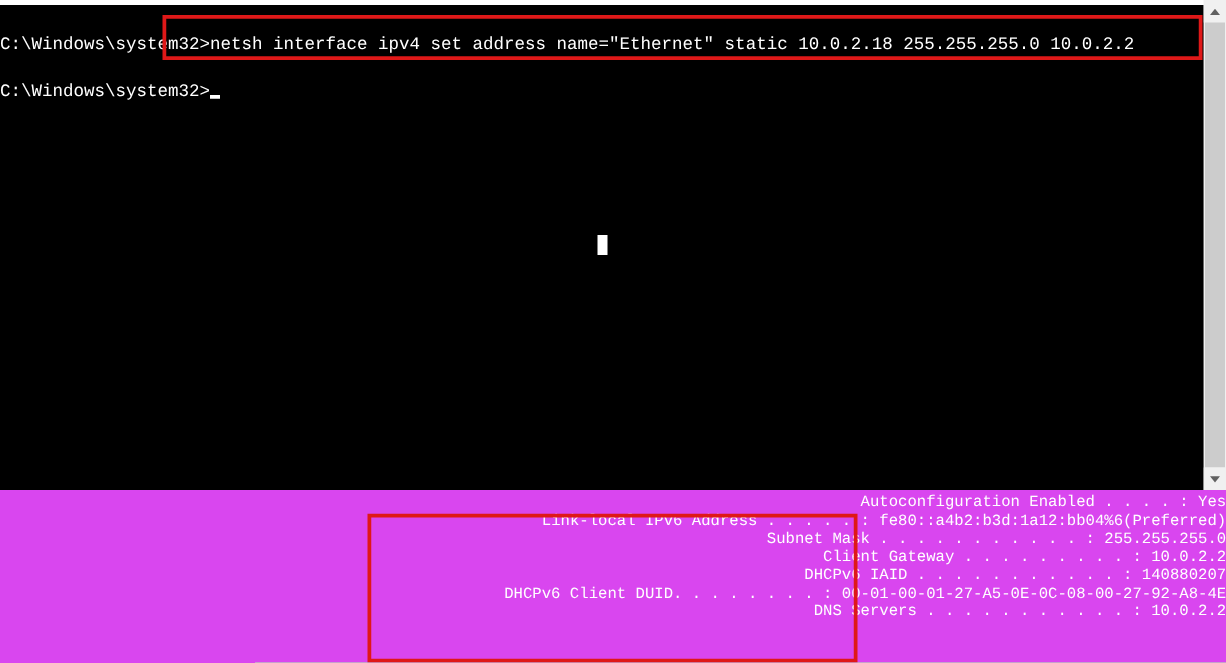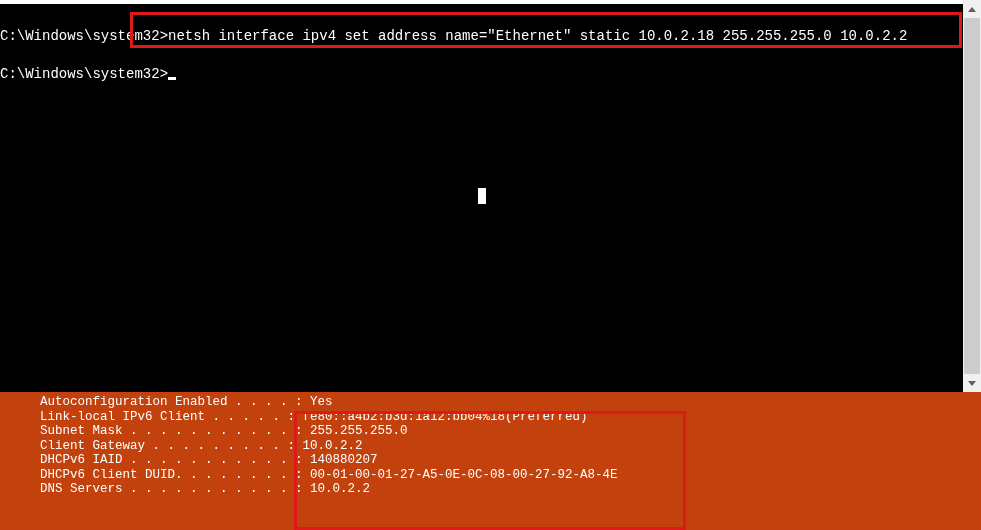--- a/index.html
+++ b/index.html
@@ -62,23 +62,24 @@
     width: 8px;
     height: 16px;
     background: #ffffff;
   }
   .terminal-bottom {
     position: absolute;
     top: 392px;
     left: 0;
     width: 981px;
     height: 138px;
-    background: #c2410c;
+    background: #d946ef;
     color: #ffffff;
     padding-top: 3px;
+    text-align: right;
   }
   .bottom-content {
     padding-left: 40px;
     line-height: 14.5px;
     font-size: 12.5px;
   }
   .bottom-line {
     white-space: pre;
   }
   .highlight-box-2 {
@@ -143,21 +144,21 @@
   </div>
   <div class="scrollbar-thumb"></div>
   <div class="scrollbar-btn down">
     <div class="scrollbar-arrow down"></div>
   </div>
 </div>
 
 <div class="terminal-bottom">
   <div class="bottom-content">
     <div class="bottom-line"><span>Autoconfiguration Enabled . . . . : </span><span>Yes</span></div>
-    <div class="bottom-line"><span>Link-local IPv6 Client . . . . . : </span><span>fe80::a4b2:b3d:1a12:bb04%18(Preferred)</span></div>
+    <div class="bottom-line"><span>Link-local IPv6 Address . . . . . : </span><span>fe80::a4b2:b3d:1a12:bb04%6(Preferred)</span></div>
     <div class="bottom-line"><span>Subnet Mask . . . . . . . . . . . : </span><span>255.255.255.0</span></div>
     <div class="bottom-line"><span>Client Gateway . . . . . . . . . : </span><span>10.0.2.2</span></div>
     <div class="bottom-line"><span>DHCPv6 IAID . . . . . . . . . . . : </span><span>140880207</span></div>
     <div class="bottom-line"><span>DHCPv6 Client DUID. . . . . . . . : </span><span>00-01-00-01-27-A5-0E-0C-08-00-27-92-A8-4E</span></div>
     <div class="bottom-line"><span>DNS Servers . . . . . . . . . . . : </span><span>10.0.2.2</span></div>
   </div>
 </div>
 
 <div class="highlight-box-2"></div>
 

